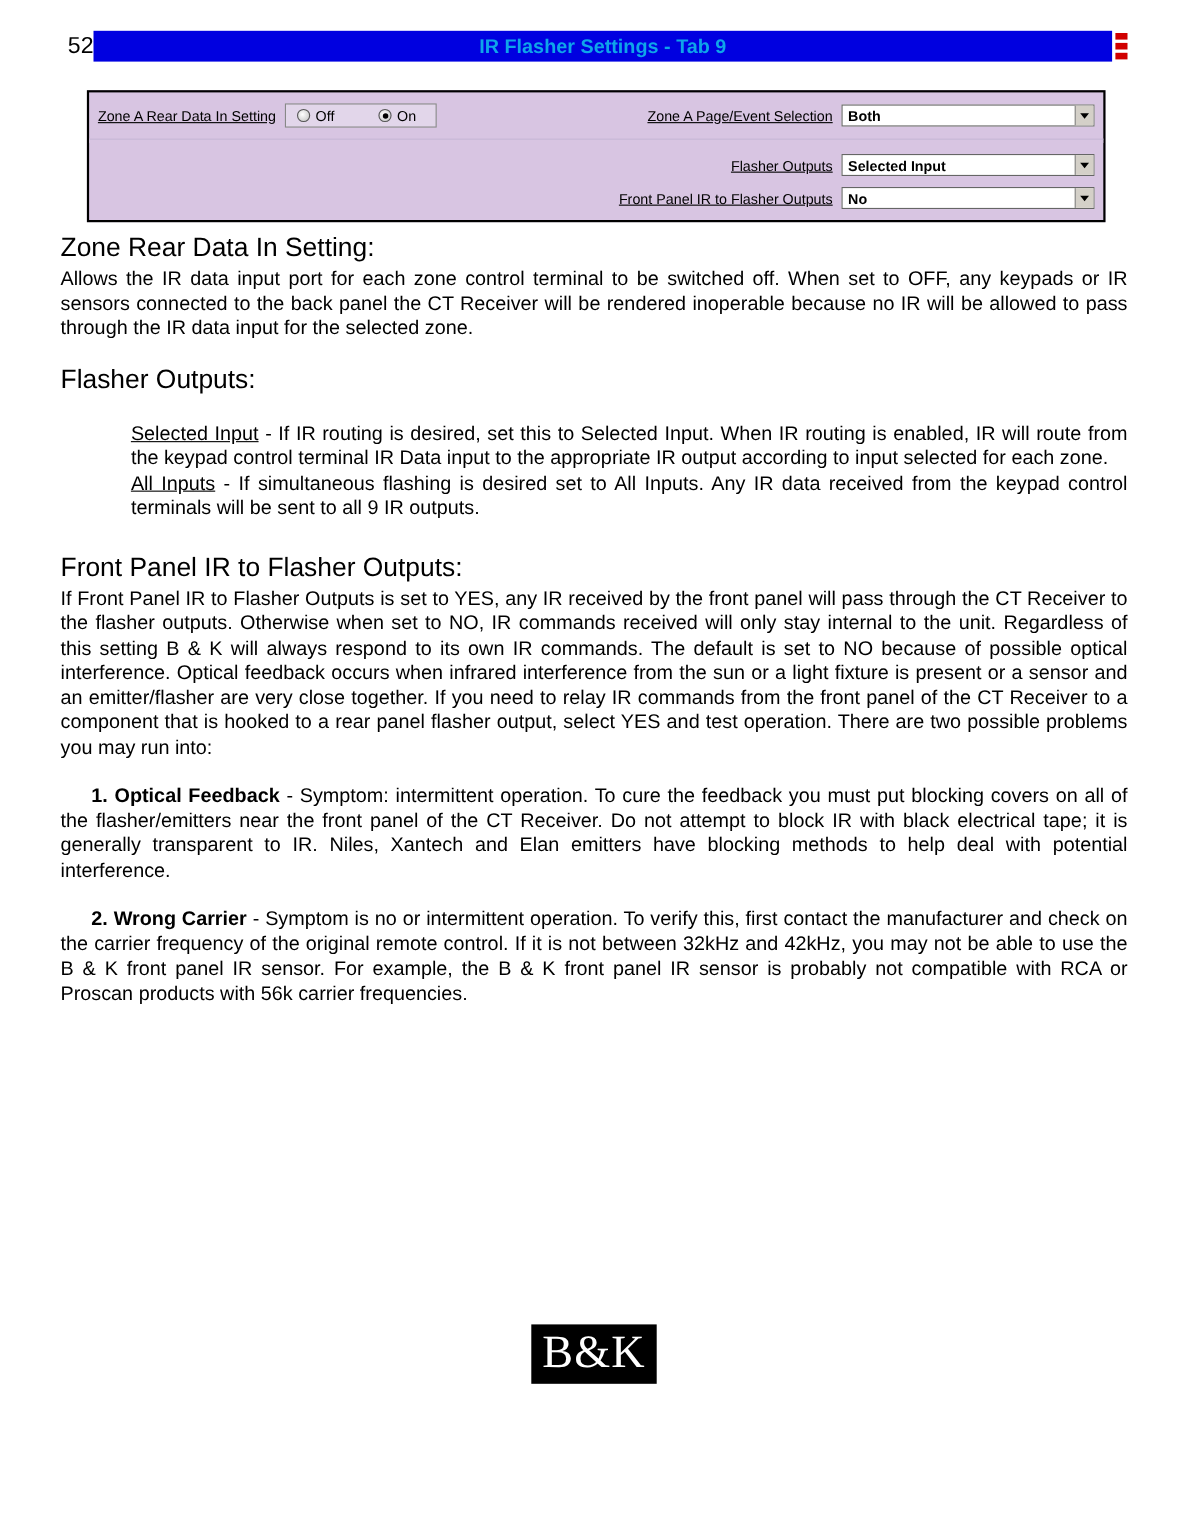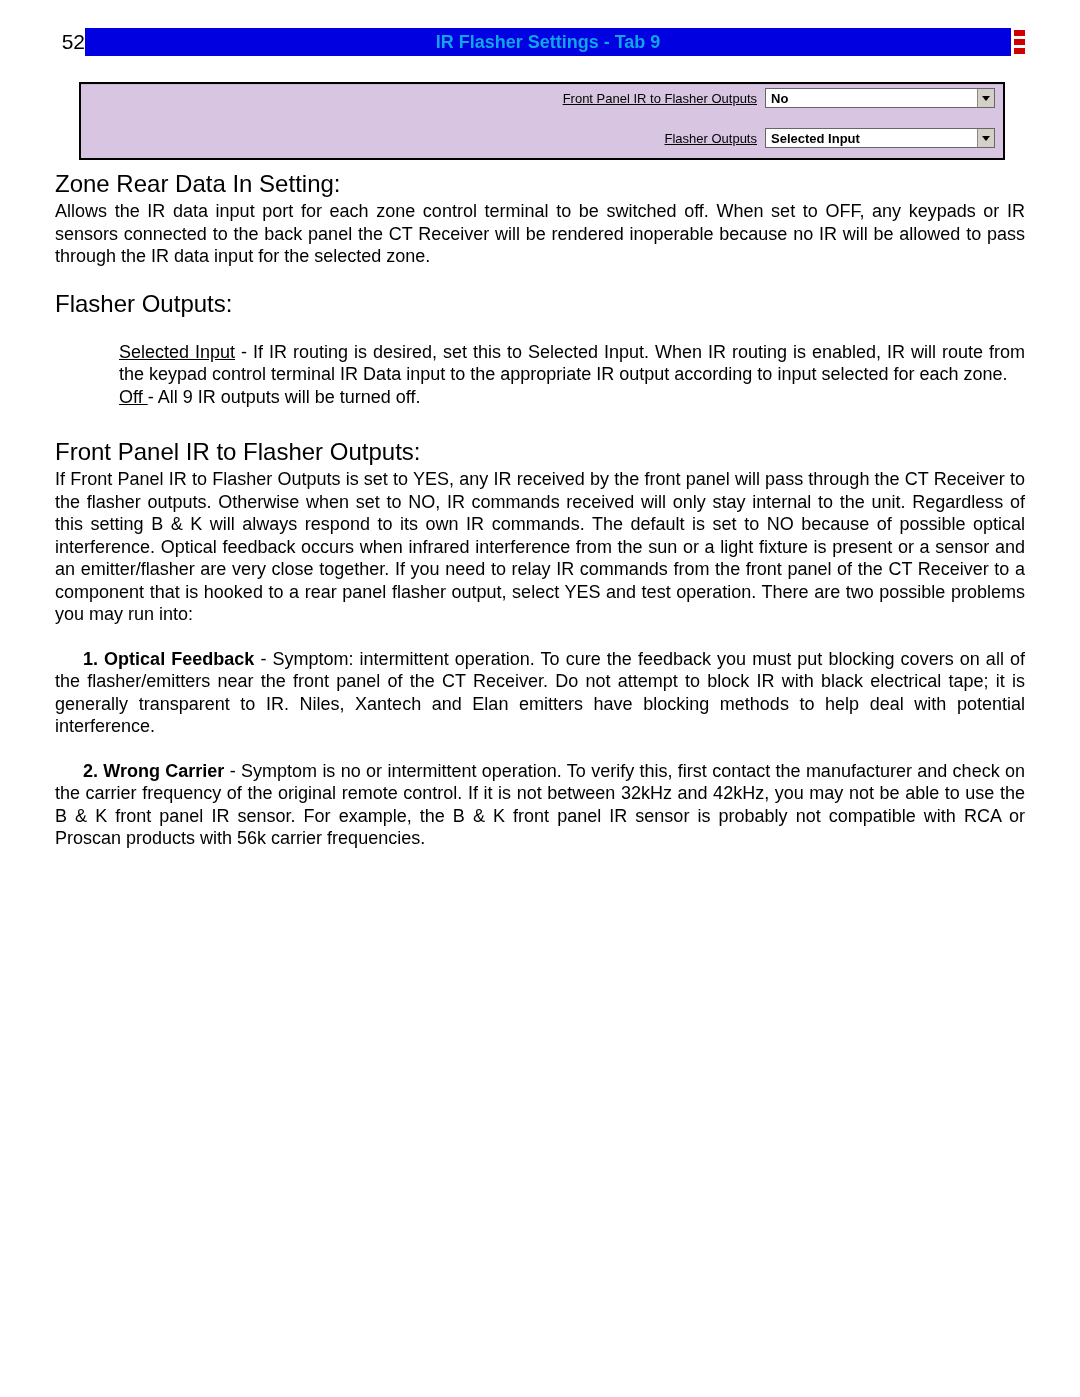--- a/index.html
+++ b/index.html
@@ -136,55 +136,74 @@
   <div class="page-num">52</div>
   <div class="blue-bar">IR Flasher Settings - Tab 9</div>
   <div class="red-bars">
       <div></div>
       <div></div>
       <div></div>
     </div>
 </div>
 
 <div class="settings-frame">
+  <div class="settings-row">
+    <span class="field-label">Zone A Rear Data In Setting</span>
+    <span class="radio-group">
+      <span class="radio-option">
+        <span class="radio"></span>
+        <span>Off</span>
+      </span>
+      <span class="radio-option">
+        <span class="radio selected"></span>
+        <span>On</span>
+      </span>
+    </span>
+    <span class="grow right-align field-label">Zone A Page/Event Selection</span>
+    <span class="dropdown">
+      <span>Both</span>
+      <span class="arrow"></span>
+    </span>
+  </div>
   <div class="divider"></div>
+  <div class="settings-row">
+    <span class="grow right-align field-label">Flasher Outputs</span>
+    <span class="dropdown">
+      <span>Selected Input</span>
+      <span class="arrow"></span>
+    </span>
+  </div>
   <div class="settings-row" style="padding-top:0;">
     <span class="grow right-align field-label">Front Panel IR to Flasher Outputs</span>
     <span class="dropdown">
       <span>No</span>
       <span class="arrow"></span>
     </span>
   </div>
-  <div class="settings-row">
-    <span class="grow right-align field-label">Flasher Outputs</span>
-    <span class="dropdown">
-      <span>Selected Input</span>
-      <span class="arrow"></span>
-    </span>
-  </div>
 </div>
 
 <div class="section-heading">Zone Rear Data In Setting:</div>
 <p class="para">Allows the IR data input port for each zone control terminal to be switched off.  When set to OFF, any keypads or IR sensors connected to the back panel the CT Receiver will be rendered inoperable because no IR will be allowed to pass through the IR data input for the selected zone.</p>
 
 <div class="section-heading">Flasher Outputs:</div>
 <div class="body-text indent-block" style="margin-bottom:30px;margin-top:23px;">
   <div>
     <span class="u">Selected Input</span><span> - If IR routing is desired, set this to Selected Input.  When IR routing is enabled, IR will route from the keypad control terminal IR Data input to the appropriate IR output according to input selected for each zone.</span>
   </div>
   <div>
-    <span class="u">Off </span><span>- All 9 IR outputs will be turned off.</span>
+    <span class="u">All Inputs</span><span> - If simultaneous flashing is desired set to All Inputs.  Any IR data received from the keypad control terminals will be sent to all 9 IR outputs.</span>
   </div>
 </div>
 
 <div class="section-heading">Front Panel IR to Flasher Outputs:</div>
 <p class="para">If Front Panel IR to Flasher Outputs is set to YES, any IR received by the front panel will pass through the CT Receiver to the flasher outputs.  Otherwise when set to NO, IR commands received will only stay internal to the unit.  Regardless of this setting B &amp; K  will always respond to its own IR commands. The default is set to NO because of possible optical interference.  Optical feedback occurs when infrared interference from the sun or a light fixture is present or a sensor and an emitter/flasher are very close together. If you need to relay IR commands from the front panel of the CT Receiver to a component that is hooked to a rear panel flasher output, select YES and test operation. There are two possible problems you may run into:</p>
 
 <div class="body-text num-indent">
   <span class="lead">1. Optical Feedback</span><span> - Symptom: intermittent operation. To cure the feedback you must put blocking covers on all of the flasher/emitters near the front panel of the CT Receiver. Do not attempt to block IR with black electrical tape; it is generally transparent to IR. Niles, Xantech and Elan emitters have blocking methods to help deal with potential interference.</span>
 </div>
 
 <div class="body-text num-indent">
   <span class="lead">2. Wrong Carrier</span><span> - Symptom is no or intermittent operation. To verify this, first contact the manufacturer and check on the carrier frequency of the original remote control. If it is not between 32kHz and 42kHz, you may not be able to use the B &amp; K  front panel IR sensor. For example, the B &amp;  K  front panel IR sensor is probably not compatible with RCA or Proscan products with 56k carrier frequencies.</span>
 </div>
 
 <div class="footer">
+  <div class="logo-box">B&amp;K</div>
 </div>
 
 </body></html>

